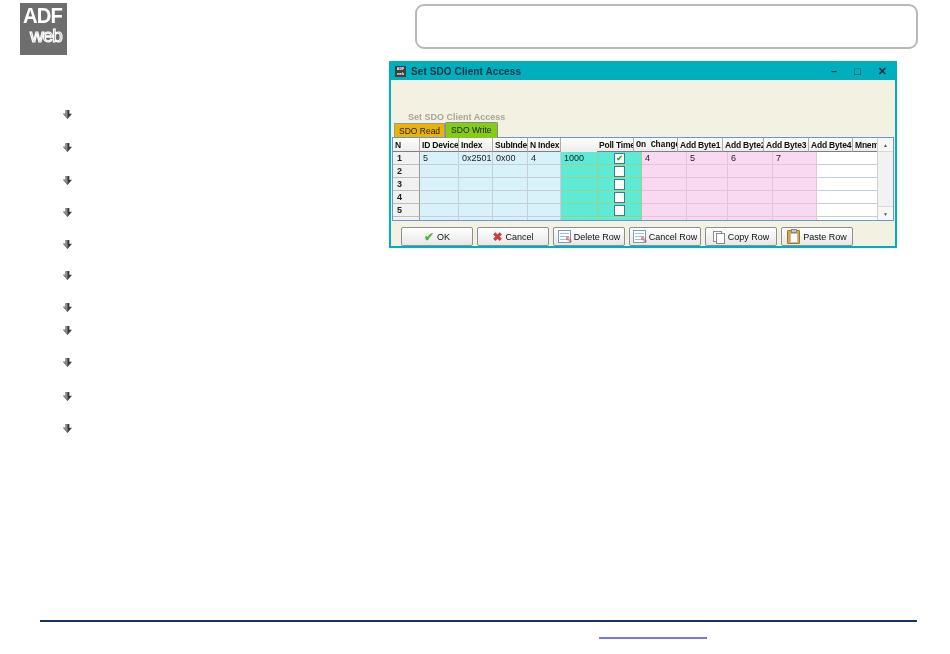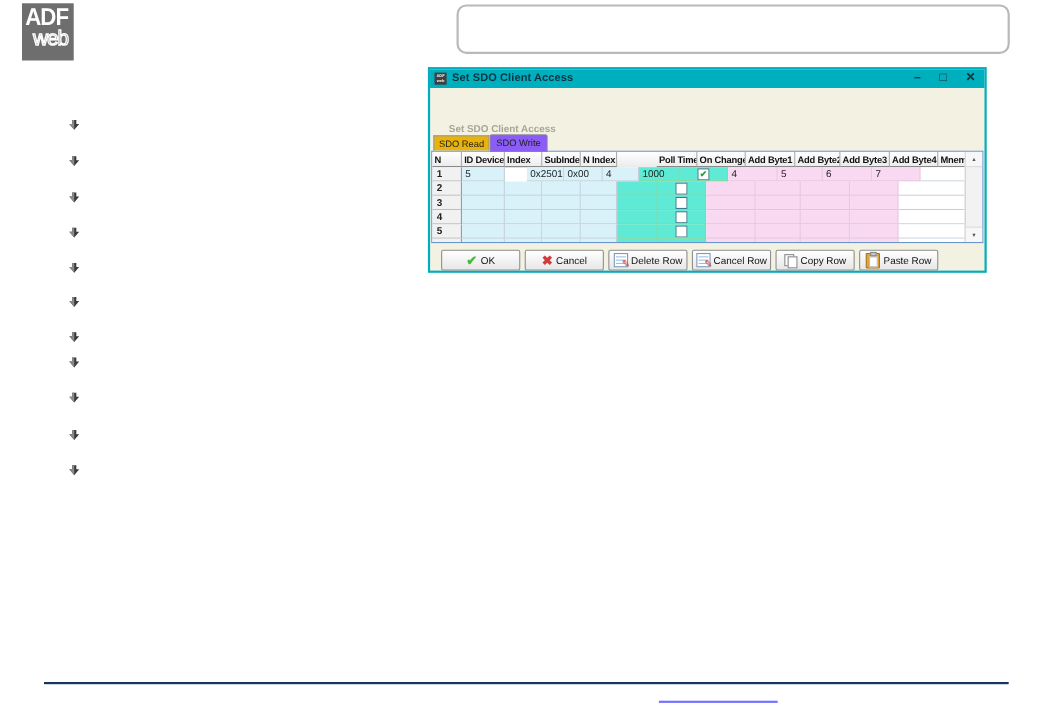--- a/index.html
+++ b/index.html
@@ -33,21 +33,21 @@
   .controls{position:absolute;right:8px;top:0;height:17px;display:flex;gap:17px;
             align-items:center;color:#1c2b33;font-size:11px;font-weight:bold;}
   .controls span{cursor:default;line-height:11px;}
 
   .heading{position:absolute;left:15px;top:20px;font-size:26px;color:#b2b0a0;letter-spacing:0.5px;}
   .subheading{position:absolute;left:17px;top:49px;font-size:9px;font-weight:bold;color:#a8a695;}
 
   .tabs{position:absolute;left:3px;top:60px;display:flex;align-items:flex-end;height:14px;}
   .tab{font-size:8.5px;color:#222;background:#eab308;border:1px solid #9a9a9a;border-bottom:none;
        padding:2px 4px 1px 4px;height:10px;}
-  .tab.active{background:#8b5cf6;border-color:#8a8a8a;height:12px;padding:2px 5px 1px 5px;
+  .tab.active{background:#84cc16;border-color:#8a8a8a;height:12px;padding:2px 5px 1px 5px;
               margin-bottom:-1px;z-index:2;position:relative;border-top-left-radius:2px;border-top-right-radius:2px;}
 
   .tablewrap{position:absolute;left:1px;top:74px;width:502px;height:84px;background:#fff;
              border:1px solid #6a96cc;box-sizing:border-box;display:flex;overflow:hidden;}
   .grid{flex:1;overflow:hidden;}
   .hrow{display:flex;height:14px;background:linear-gradient(#ffffff,#ebebeb);}
   .hcell{box-sizing:border-box;border-right:1px solid #adadad;border-bottom:1px solid #7f7f7f;
          font-size:8.5px;font-weight:bold;color:#111;padding:2px 0 0 2px;white-space:nowrap;
          overflow:hidden;flex:none;letter-spacing:-0.2px;}
   .drow{display:flex;height:13px;}
@@ -179,31 +179,31 @@
 
     <div class="tablewrap">
       <div class="grid" id="grid">
           <div class="hrow">
             <div class="hcell" style="width: 27px;">N</div>
             <div class="hcell" style="width: 39px;">ID Device</div>
             <div class="hcell" style="width: 34px;">Index</div>
             <div class="hcell" style="width: 35px;">SubIndex</div>
             <div class="hcell" style="width: 33px;">N Index</div>
             <div class="hcell" style="width: 37px; margin-left: 36px;">Poll Time</div>
-            <div class="hcell" style="width: 44px;">On Change</div>
+            <div class="hcell" style="width: 44px; font-family: Liberation Mono, monospace;">On Change</div>
             <div class="hcell" style="width: 45px;">Add Byte1</div>
             <div class="hcell" style="width: 41px;">Add Byte2</div>
             <div class="hcell" style="width: 45px;">Add Byte3</div>
             <div class="hcell" style="width: 44px;">Add Byte4</div>
             <div class="hcell" style="width: 61px;">Mnemonic</div>
           </div>
           <div class="drow">
             <div class="cell num" style="width: 27px;">1</div>
             <div class="cell cyan" style="width: 39px;">5</div>
-            <div class="cell cyan" style="width: 34px; margin-left: 20px;">0x2501</div>
+            <div class="cell cyan" style="width: 34px;">0x2501</div>
             <div class="cell cyan" style="width: 35px;">0x00</div>
             <div class="cell cyan" style="width: 33px;">4</div>
             <div class="cell green" style="width: 37px;">1000</div>
             <div class="cell green cbcell" style="width: 44px;">
               <span class="cb">✔</span>
             </div>
             <div class="cell pink" style="width: 45px;">4</div>
             <div class="cell pink" style="width: 41px;">5</div>
             <div class="cell pink" style="width: 45px;">6</div>
             <div class="cell pink" style="width: 44px;">7</div>

